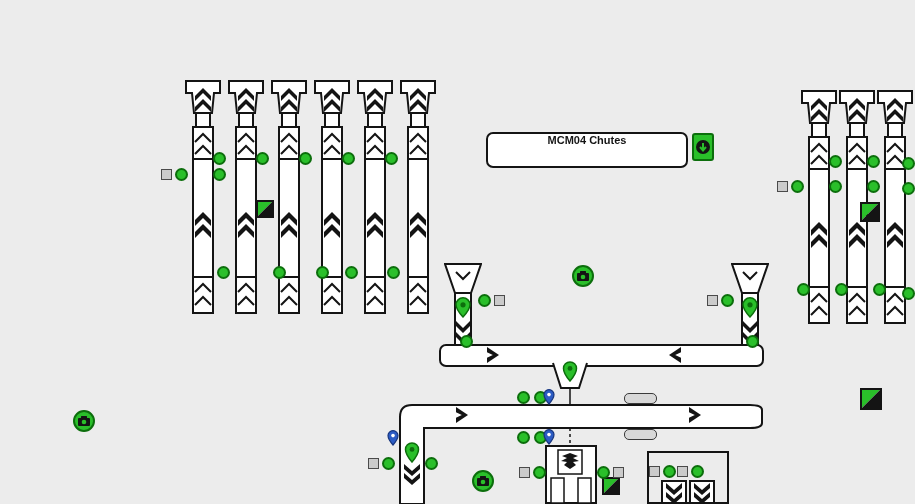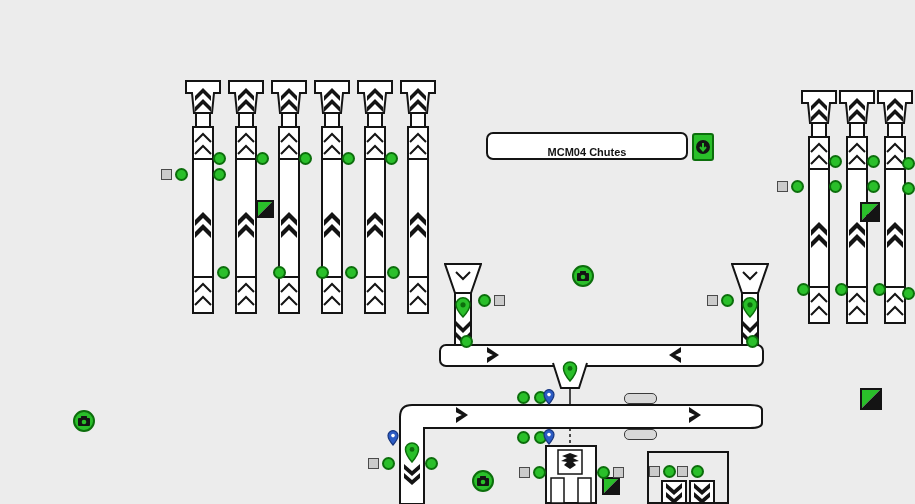--- a/index.html
+++ b/index.html
@@ -3,22 +3,22 @@
 <meta charset="utf-8">
 <style>
   html,body{margin:0;padding:0;background:#ececec;font-family:"Liberation Sans",sans-serif;}
   #canvas{position:relative;width:915px;height:504px;background:#ececec;overflow:hidden;}
   #network{position:absolute;left:0;top:0;}
   .sw{fill:#ffffff;stroke:#141414;stroke-width:2;}
   .sw15{fill:#ffffff;stroke:#141414;stroke-width:1.5;}
   .ln{stroke:#141414;stroke-width:1.5;fill:none;}
   .dash{stroke:#141414;stroke-width:1.5;fill:none;stroke-dasharray:3 3;}
   .comp{position:absolute;}
-  .label-box{position:absolute;left:486px;top:132px;width:202px;height:28px;background:#fff;
-    border:2px solid #141414;border-radius:7px;display:flex;align-items:flex-end;justify-content:center;
+  .label-box{position:absolute;left:486px;top:132px;width:202px;height:36px;background:#fff;
+    border:2px solid #141414;border-radius:7px;display:flex;align-items:flex-start;justify-content:center;
     box-sizing:border-box;font-size:11px;font-weight:bold;color:#141414;}
   .chute-btn{position:absolute;left:692px;top:133px;width:22px;height:28px;background:#2abf2a;
     border:2px solid #0c6e0c;border-radius:3px;padding:0;display:flex;align-items:center;justify-content:center;
     box-sizing:border-box;cursor:pointer;}
   .plate{position:absolute;width:33px;height:11px;background:#d8d8d8;border:1.5px solid #3a3a3a;
     border-radius:5px;box-sizing:border-box;}
 </style>
 </head>
 <body>
 

